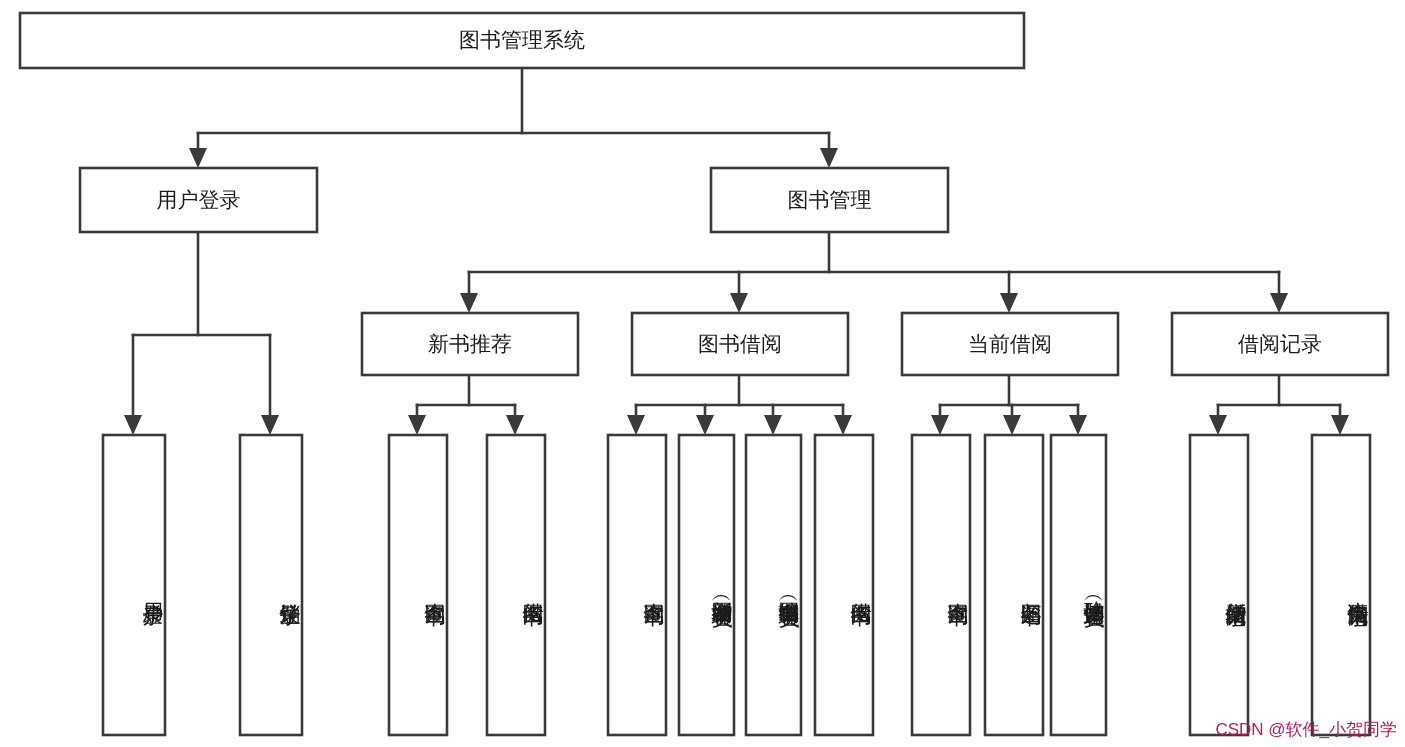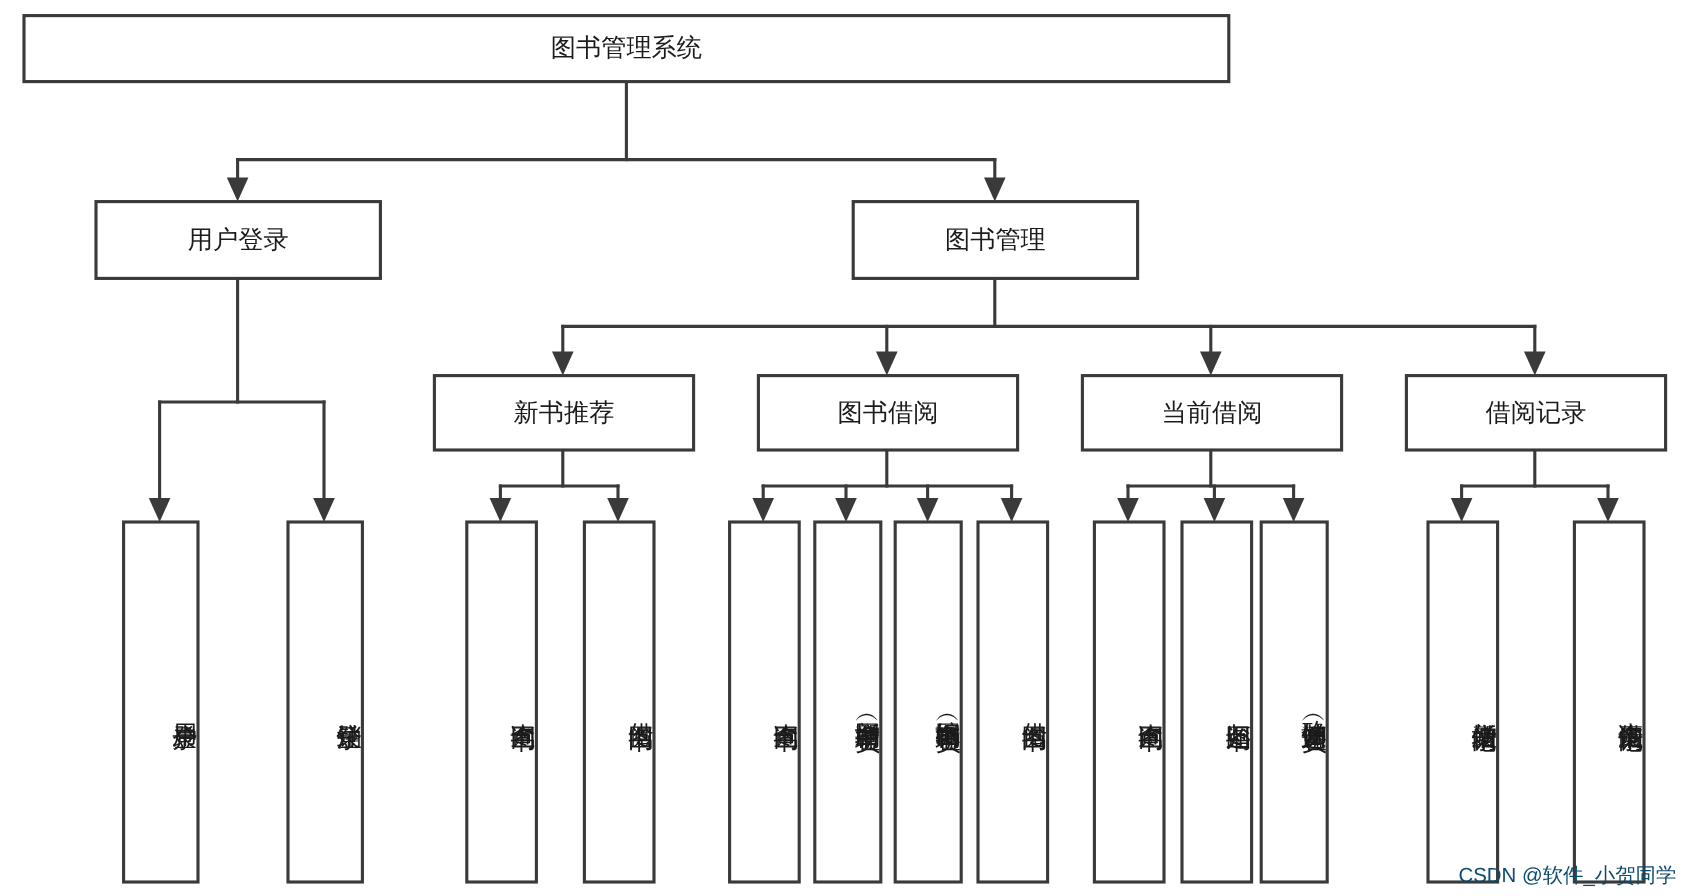--- a/index.html
+++ b/index.html
@@ -63,21 +63,21 @@
     justify-content: center;
     white-space: nowrap;
     pointer-events: none;
   }
   .watermark {
     position: absolute;
     right: 8px;
     bottom: 6px;
     font-family: "Liberation Sans", "DejaVu Sans", sans-serif;
     font-size: 17px;
-    color: #0c4a6e;
+    color: #be185d;
     white-space: nowrap;
   }
 </style>
 </head>
 <body>
 
 <div id="diagram-root">
   <svg id="flow-svg" viewBox="0 0 1405 747">
     <g id="connectors-layer">
         <line x1="522" y1="68" x2="522" y2="133" class="connector"></line>

